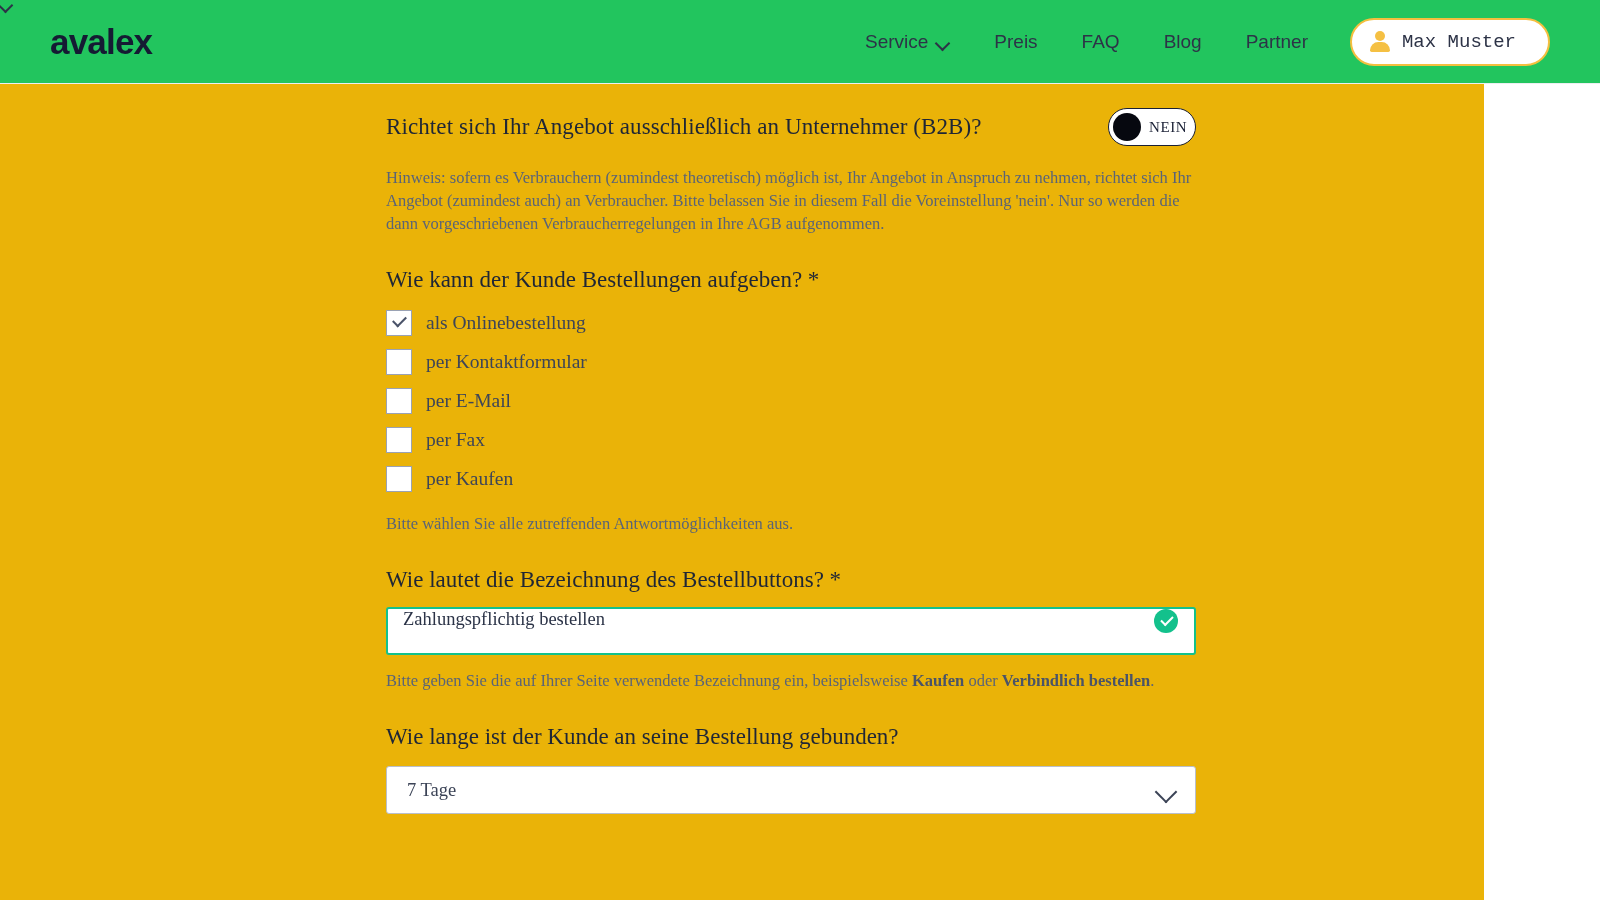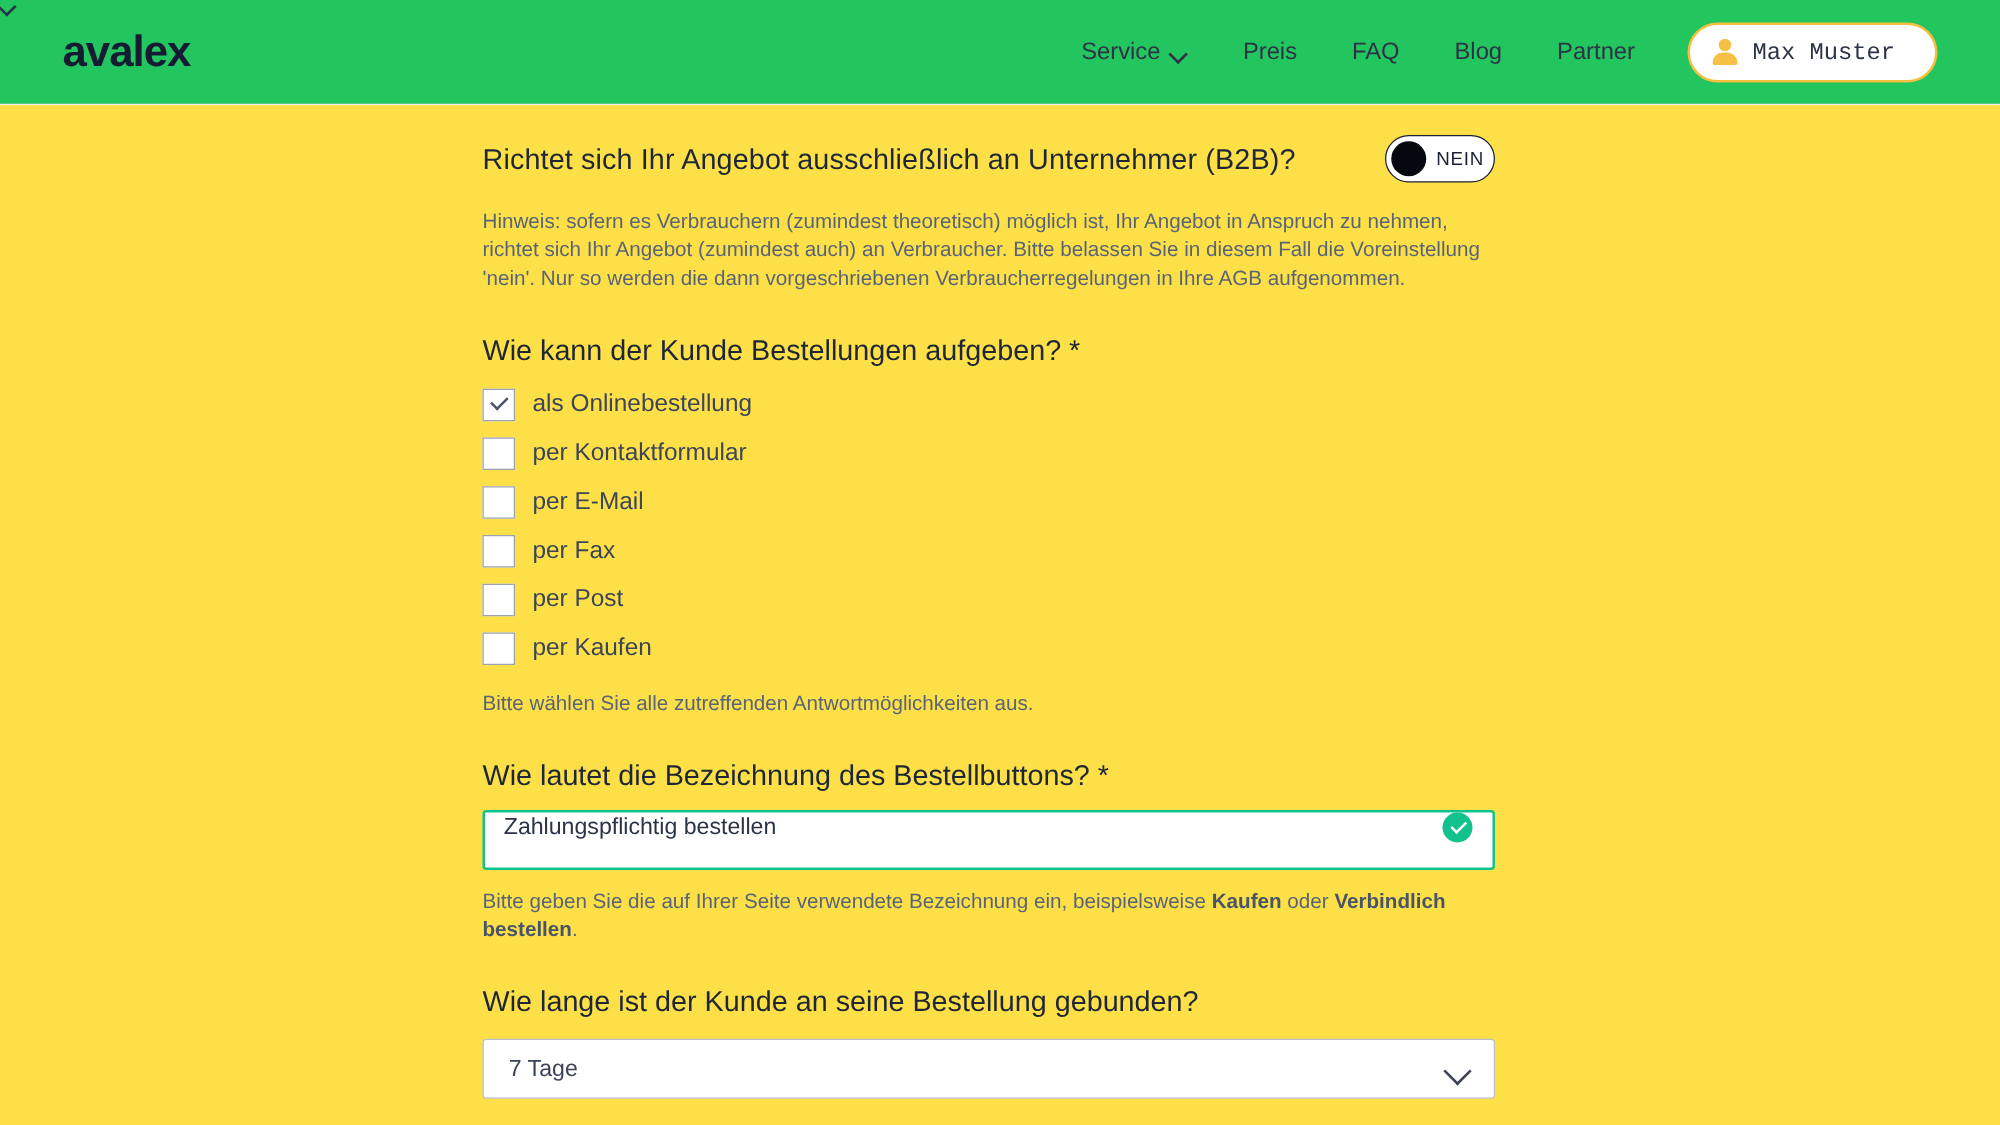--- a/index.html
+++ b/index.html
@@ -105,24 +105,25 @@
   .avatar-ico::after {
     content:"";
     position:absolute; left:0; top:11px;
     width:20px; height:10px;
     border-radius: 10px 10px 2px 2px;
     background:#f5c043;
   }
 
   
   .page {
-    width: 1600px;
+    width: 1484px;
     height: 816px;
-    background: #fde047;
-    position: relative;
+    background: #eab308;
+    position: relative;
+    font-family: Liberation Serif, serif;
   }
 
   .form-col {
     position: absolute;
     left: 386px;
     top: 0;
     width: 810px;
   }
 
   
@@ -338,24 +339,20 @@
       <div class="cb-row">
         <span class="cbox"></span>
         <span class="cb-label">per E-Mail</span>
       </div>
       <div class="cb-row">
         <span class="cbox"></span>
         <span class="cb-label">per Fax</span>
       </div>
       <div class="cb-row">
         <span class="cbox"></span>
-        <span class="cb-label">per Post</span>
-      </div>
-      <div class="cb-row">
-        <span class="cbox"></span>
         <span class="cb-label">per Kaufen</span>
       </div>
     </div>
 
     <p class="hint tight">Bitte wählen Sie alle zutreffenden Antwortmöglichkeiten aus.</p>
 
     <div class="q-label">Wie lautet die Bezeichnung des Bestellbuttons? *</div>
 
     <div class="field">
       <span class="val">Zahlungspflichtig bestellen</span>

